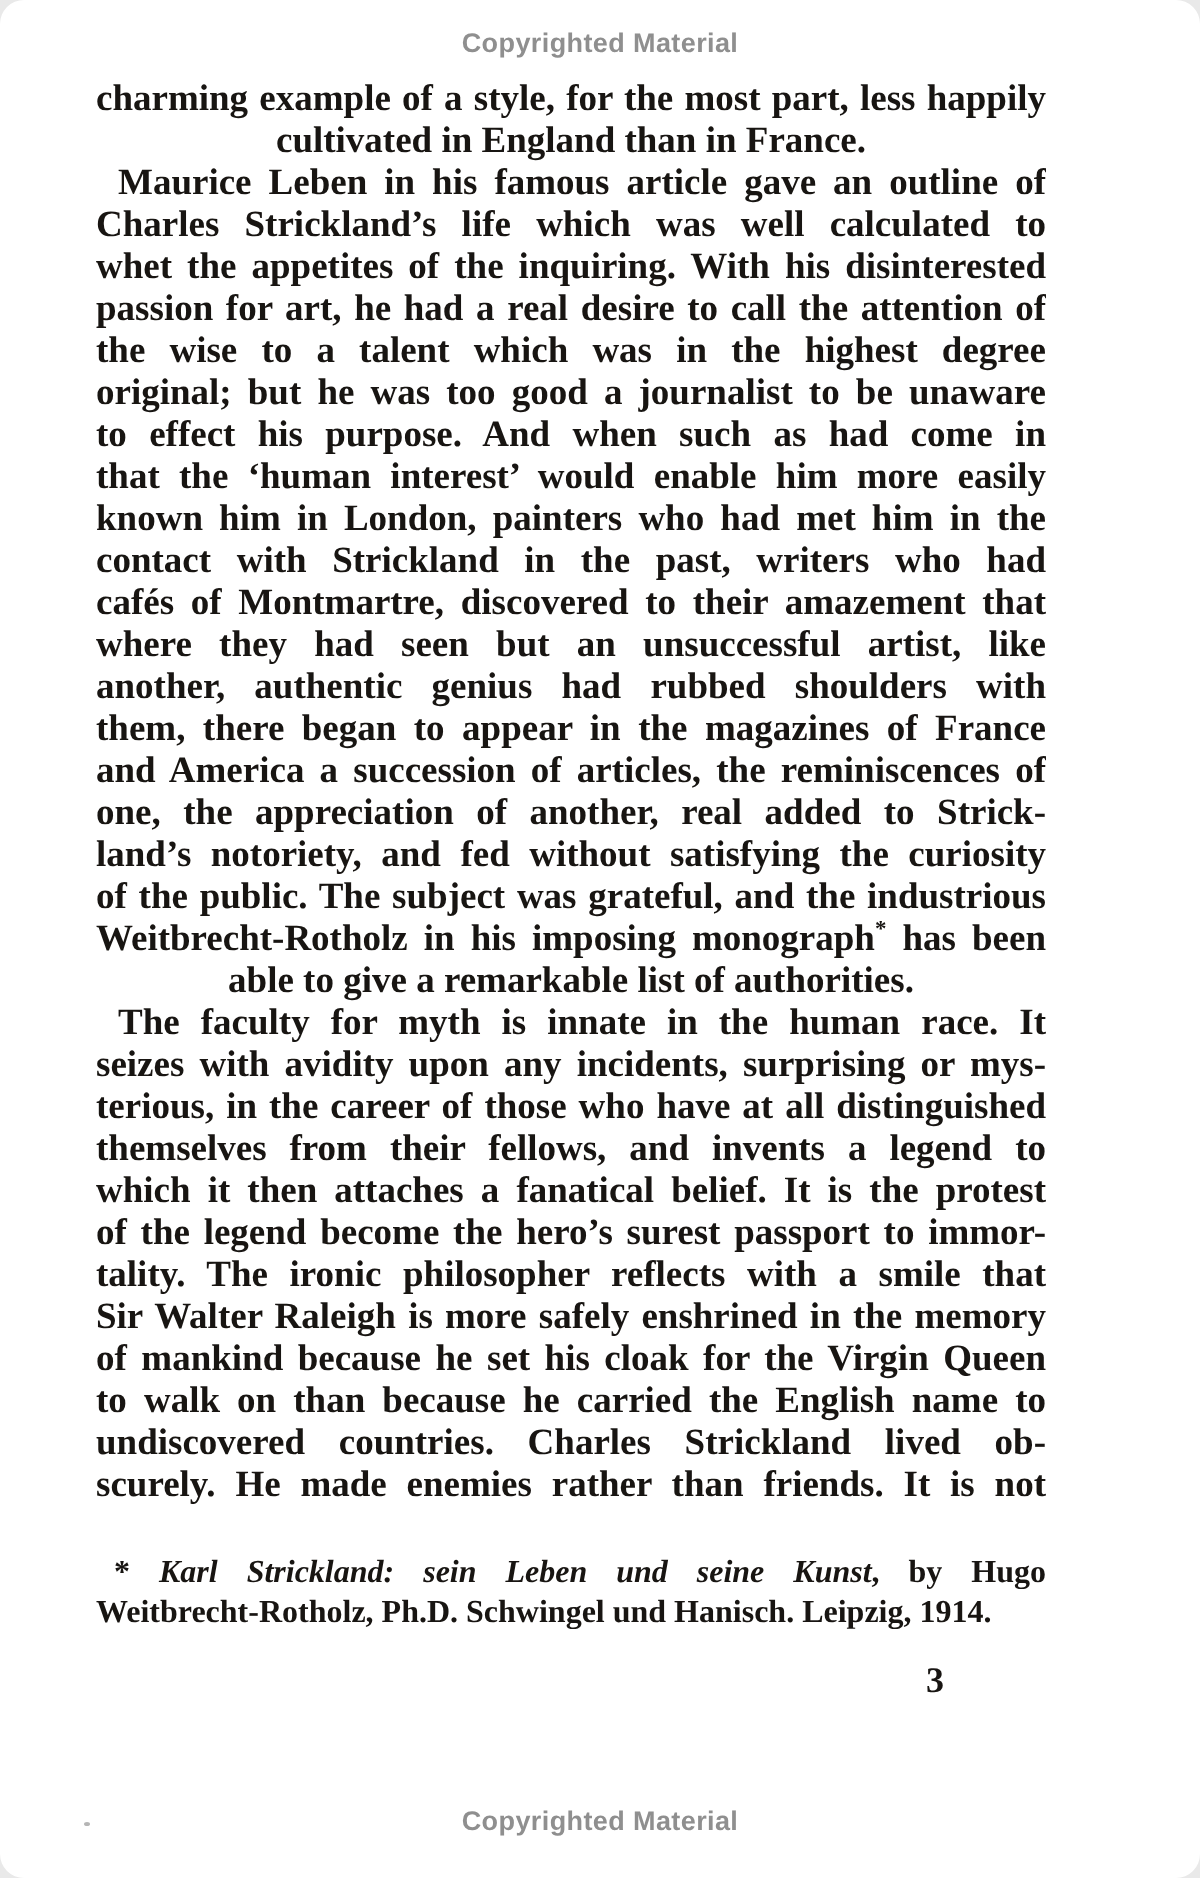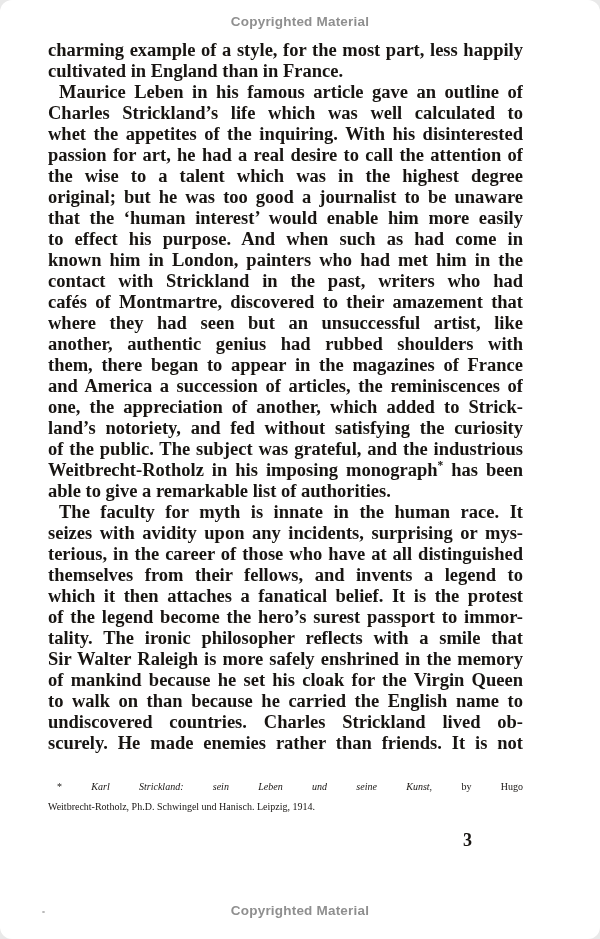--- a/index.html
+++ b/index.html
@@ -30,40 +30,40 @@
     left: 48px;
     top: 40px;
     width: 475px;
   }
   .line {
     height: 21px;
     line-height: 21px;
     font-size: 18.5px;
     font-weight: 700;
     overflow: hidden;
-    text-align: left;
+    text-align: center;
     white-space: normal;
   }
   .line.justify, .fline.justify {
     text-align: justify;
     text-align-last: justify;
     -moz-text-align-last: justify;
   }
   .line.indent { text-indent: 11px; }
   .footnote {
     position: absolute;
     left: 48px;
     top: 777px;
     width: 475px;
   }
   .fline {
     height: 20px;
     line-height: 20px;
-    font-size: 10px;
-    font-weight: 400;
+    font-size: 16px;
+    font-weight: 700;
     overflow: hidden;
     text-align: left;
   }
   .fline.indent { text-indent: 9px; }
   .it { font-style: italic; }
   .sup { vertical-align: super; font-size: 0.62em; line-height: 0; }
   .page-number {
     position: absolute;
     left: 48px;
     top: 830px;
@@ -90,30 +90,30 @@
 
   <div class="text-block">
       <div class="line justify"><span>charming example of a style, for the most part, less happily</span></div>
       <div class="line"><span>cultivated in England than in France.</span></div>
       <div class="line justify indent"><span>Maurice Leben in his famous article gave an outline of</span></div>
       <div class="line justify"><span>Charles Strickland’s life which was well calculated to</span></div>
       <div class="line justify"><span>whet the appetites of the inquiring. With his disinterested</span></div>
       <div class="line justify"><span>passion for art, he had a real desire to call the attention of</span></div>
       <div class="line justify"><span>the wise to a talent which was in the highest degree</span></div>
       <div class="line justify"><span>original; but he was too good a journalist to be unaware</span></div>
+      <div class="line justify"><span>to effect his purpose. And when such as had come in</span></div>
       <div class="line justify"><span>that the ‘human interest’ would enable him more easily</span></div>
-      <div class="line justify"><span>to effect his purpose. And when such as had come in</span></div>
       <div class="line justify"><span>known him in London, painters who had met him in the</span></div>
       <div class="line justify"><span>contact with Strickland in the past, writers who had</span></div>
       <div class="line justify"><span>cafés of Montmartre, discovered to their amazement that</span></div>
       <div class="line justify"><span>where they had seen but an unsuccessful artist, like</span></div>
       <div class="line justify"><span>another, authentic genius had rubbed shoulders with</span></div>
       <div class="line justify"><span>them, there began to appear in the magazines of France</span></div>
       <div class="line justify"><span>and America a succession of articles, the reminiscences of</span></div>
-      <div class="line justify"><span>one, the appreciation of another, which added to Strick-</span></div>
+      <div class="line justify"><span>one, the appreciation of another, real added to Strick-</span></div>
       <div class="line justify"><span>land’s notoriety, and fed without satisfying the curiosity</span></div>
       <div class="line justify"><span>of the public. The subject was grateful, and the industrious</span></div>
       <div class="line justify"><span>Weitbrecht-Rotholz in his imposing monograph</span><span class="sup">*</span><span> has been</span></div>
       <div class="line"><span>able to give a remarkable list of authorities.</span></div>
       <div class="line justify indent"><span>The faculty for myth is innate in the human race. It</span></div>
       <div class="line justify"><span>seizes with avidity upon any incidents, surprising or mys-</span></div>
       <div class="line justify"><span>terious, in the career of those who have at all distinguished</span></div>
       <div class="line justify"><span>themselves from their fellows, and invents a legend to</span></div>
       <div class="line justify"><span>which it then attaches a fanatical belief. It is the protest</span></div>
       <div class="line justify"><span>of the legend become the hero’s surest passport to immor-</span></div>

